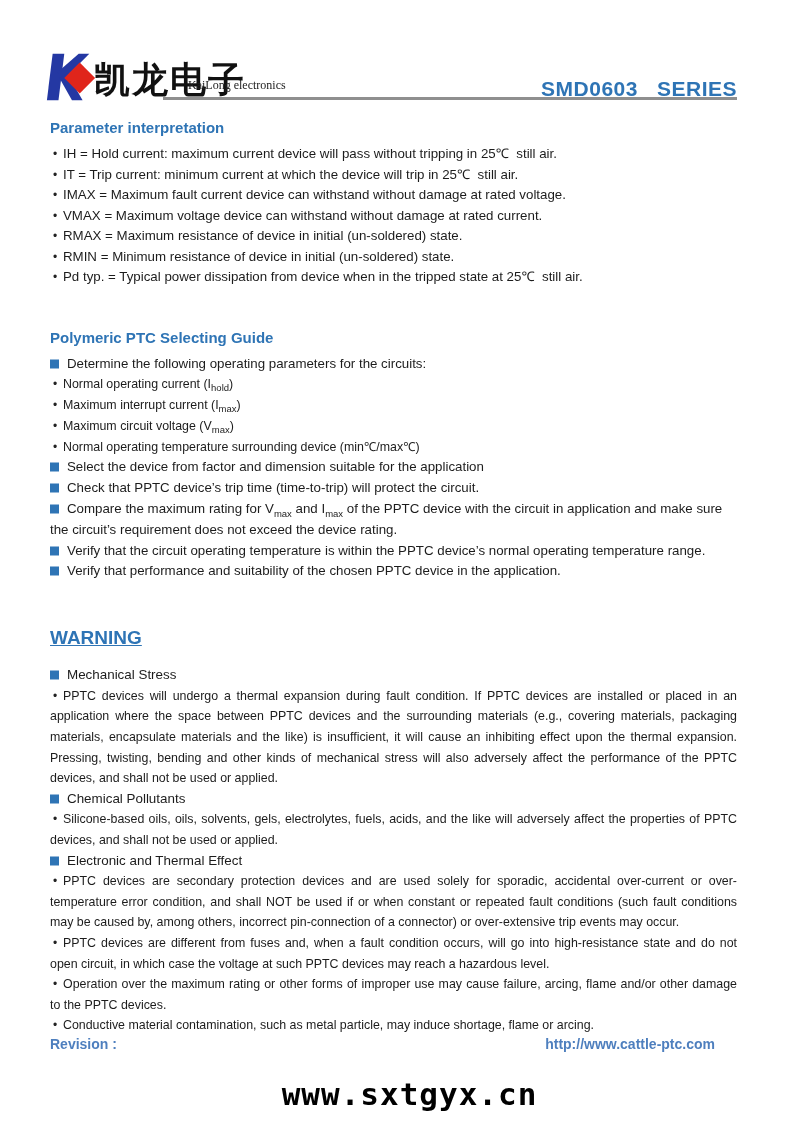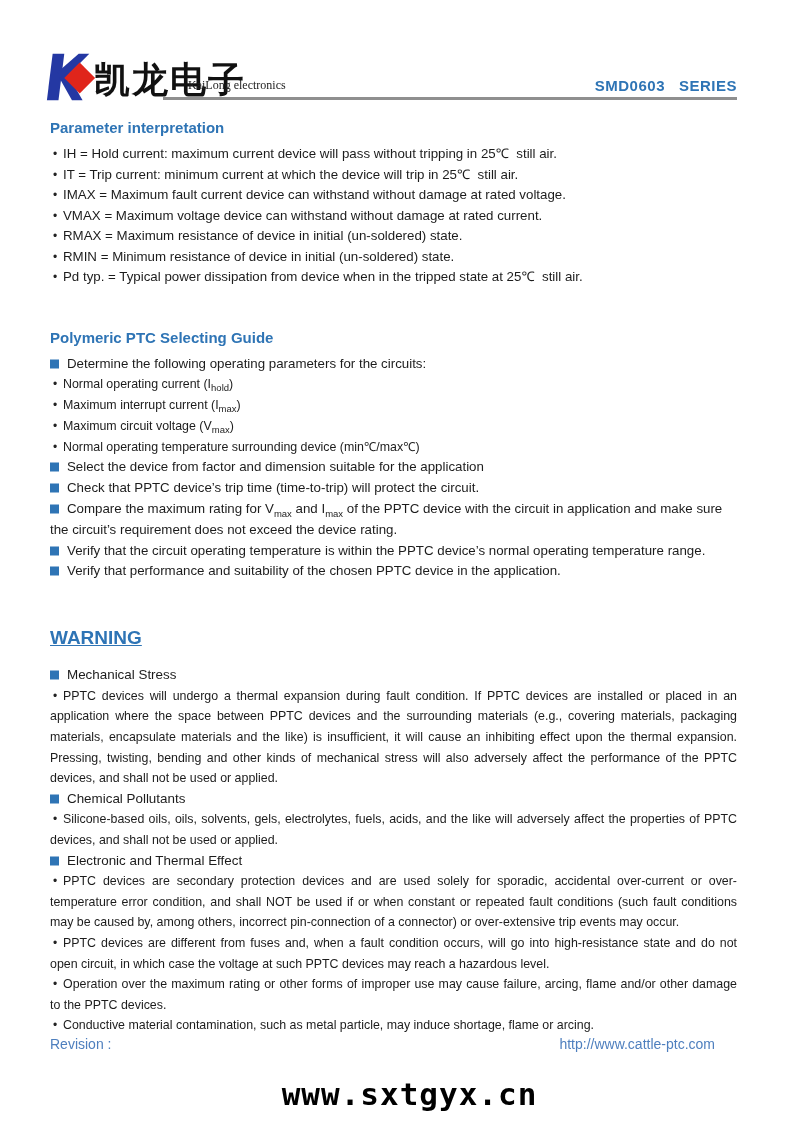--- a/index.html
+++ b/index.html
@@ -26,21 +26,21 @@
     position:absolute;left:94px;top:56px;
     font-size:36px;font-weight:bold;letter-spacing:2px;color:#111;
     font-family:"Liberation Sans",sans-serif;
   }
   .logo-en{
     position:absolute;left:188px;top:78px;
     font-family:"Liberation Serif",serif;font-size:12px;color:#222;
   }
   .series{
     position:absolute;right:56px;top:77px;
-    font-size:15px;font-weight:bold;color:var(--heading-blue);
+    font-size:21px;font-weight:bold;color:var(--heading-blue);
     white-space:pre;letter-spacing:0.5px;
   }
   .rule{position:absolute;left:163px;right:56px;top:97px;height:3px;background:var(--rule-gray);}
 
   
   section{margin-left:50px;margin-right:56px;}
   .sec-param{margin-top:17px;}
   .sec-guide{margin-top:40px;}
   .sec-warn{margin-top:44px;}
   h2{
@@ -66,21 +66,21 @@
     margin-right:8px;transform:translateY(0.5px);
   }
   .txt{white-space:pre-wrap;}
   .li.just .txt{white-space:normal;}
   sub{font-size:9.5px;line-height:0;}
 
   
   footer{
     position:absolute;left:50px;right:78px;top:1036px;
     display:flex;justify-content:space-between;align-items:flex-start;
-    font-size:14px;color:var(--footer-blue);
+    font-size:14px;color:var(--footer-blue);font-weight:bold;
   }
   footer a{color:var(--footer-blue);text-decoration:none;cursor:pointer;}
   .watermark{
     position:absolute;left:0;right:0;top:1076px;
     text-align:center;padding-left:26px;
     font-family:"DejaVu Sans Mono",monospace;
     font-size:31px;font-weight:bold;color:#000;letter-spacing:1px;
   }
 </style>
 </head>

